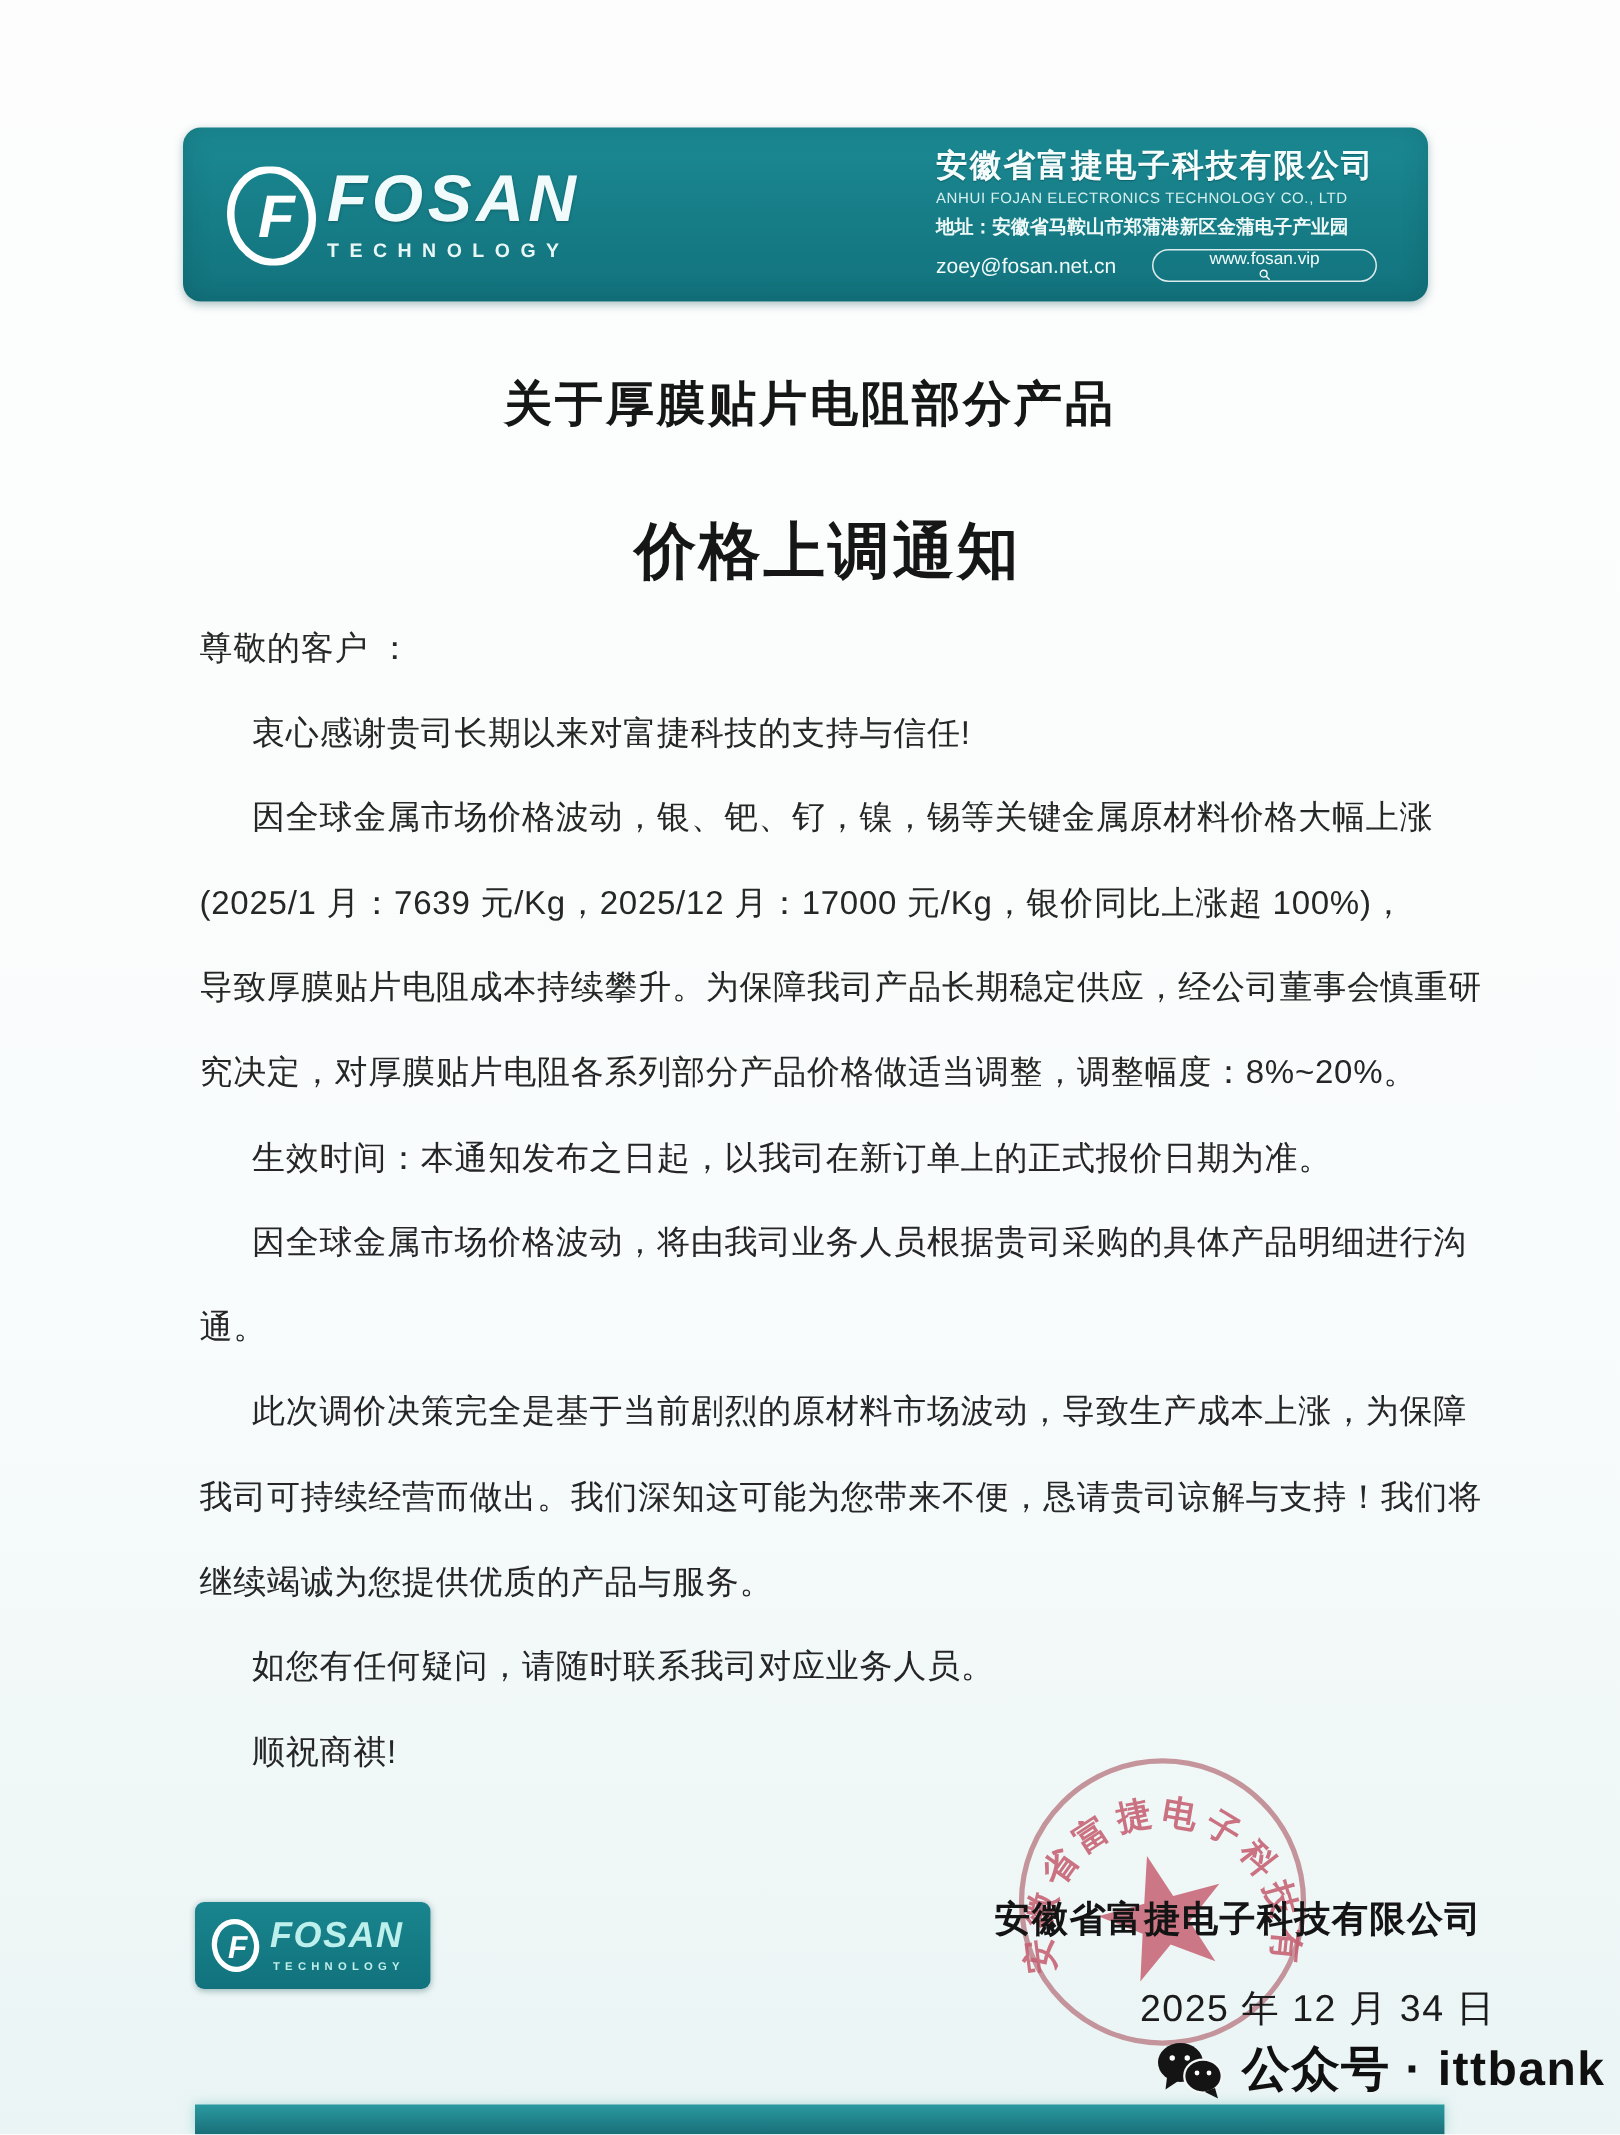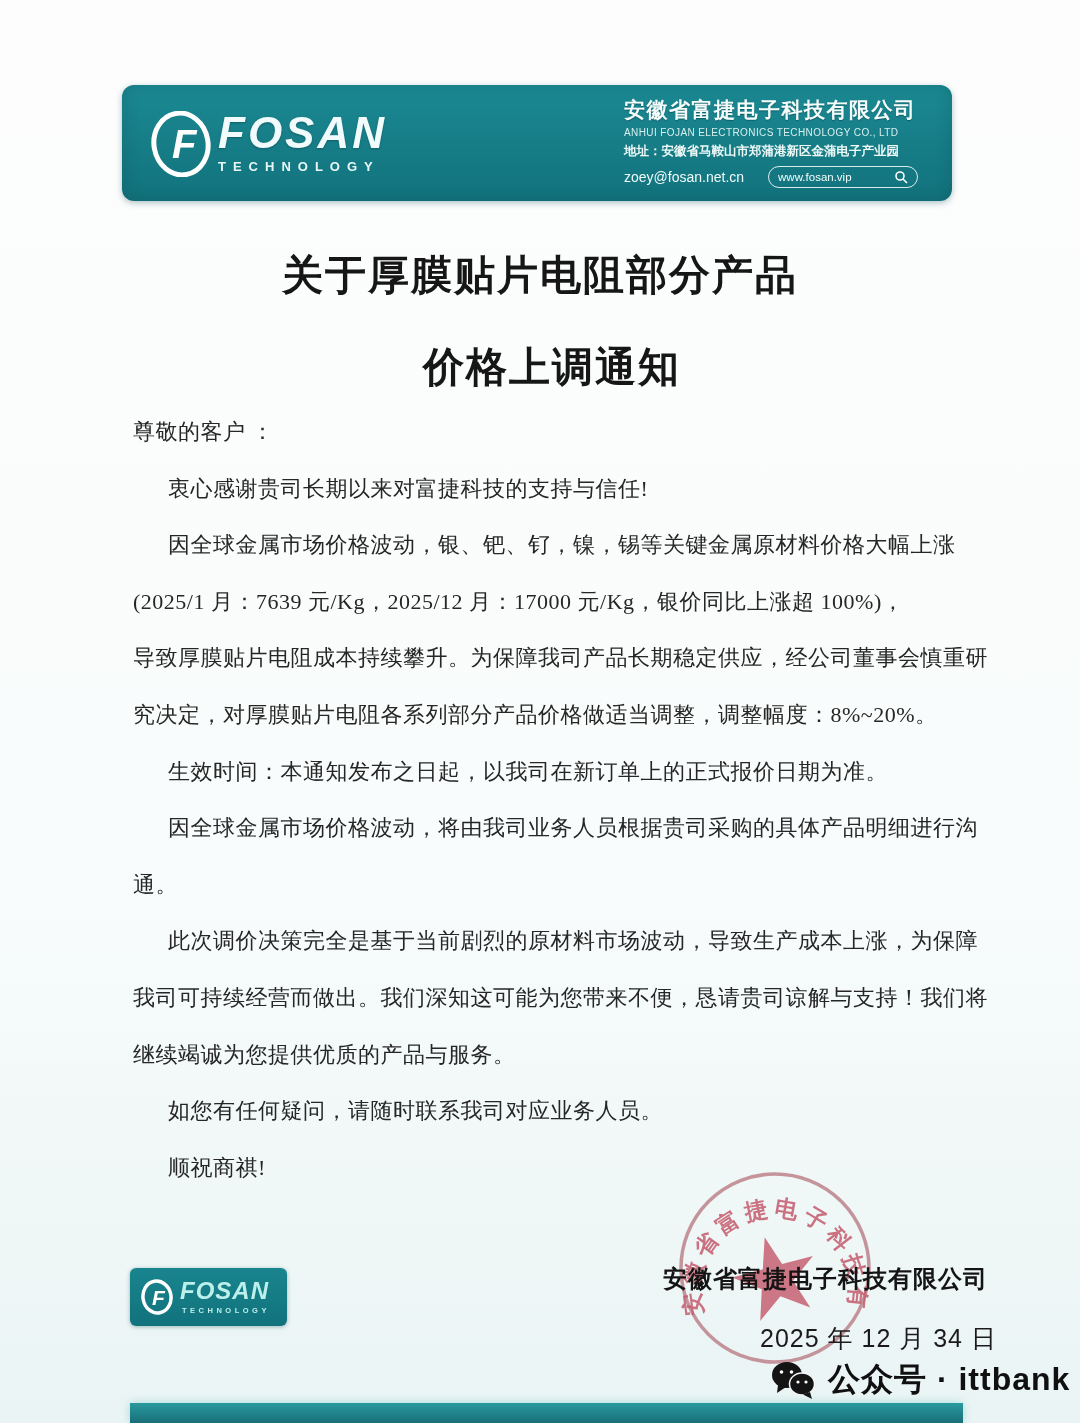--- a/index.html
+++ b/index.html
@@ -49,32 +49,32 @@
   .company-addr{
     font-size:12.5px; font-weight:bold; color:#eef9f8; margin-top:5px; white-space:nowrap;
   }
   .contact-row{
     display:flex; align-items:center; margin-top:6px; gap:24px;
   }
   .email{ font-size:14px; color:#f0fbfa; }
   .site-pill{
     display:flex; align-items:center; justify-content:space-between;
     width:150px; height:22px; padding:0 9px;
-    border:1.5px solid rgba(255,255,255,.85); border-radius:12px;
+    border:1.5px solid rgba(255,255,255,.85); border-radius:12px;flex-direction:column;
   }
   .site-pill span{ font-size:11.5px; color:#f2fcfb; }
 
   
   .doc-title{ position:absolute; left:0; width:1080px; text-align:center; color:#161616; }
-  .doc-title.l1{ top:248px; font-size:41px; font-weight:bold; letter-spacing:2px; }
+  .doc-title.l1{ top:248px; font-size:32px; font-weight:bold; letter-spacing:2px; }
   .doc-title.l2{ top:340px; font-size:41px; font-weight:bold; letter-spacing:2px;padding-left:24px; }
 
   
   .letter{
-    position:absolute; left:133px; top:404px; width:830px;font-family:Liberation Serif, serif;
+    position:absolute; left:133px; top:404px; width:830px;
   }
   .line{
     height:56.6px; line-height:56.6px; font-size:22px; color:#262626;
     white-space:nowrap; letter-spacing:.5px;
   }
   .line.indent{ padding-left:35px; }
 
   
   .stamp{ position:absolute; left:675px; top:1168px; width:200px; height:200px; opacity:.9; }
   .sig-company{

